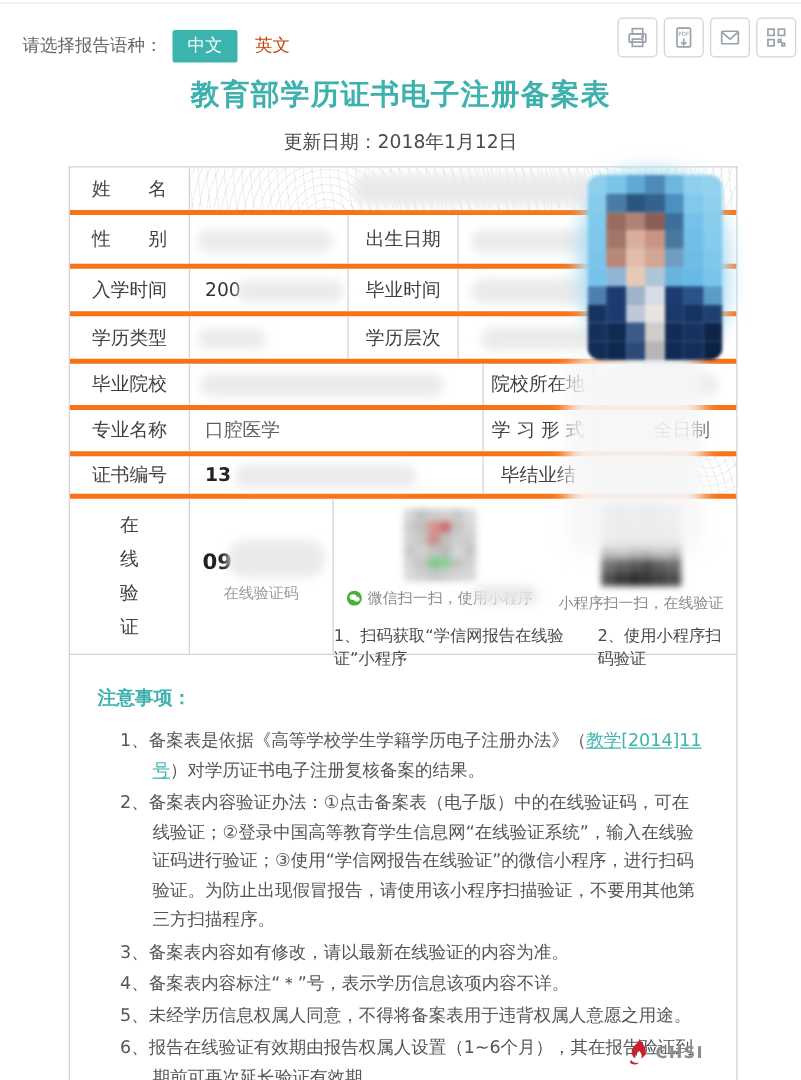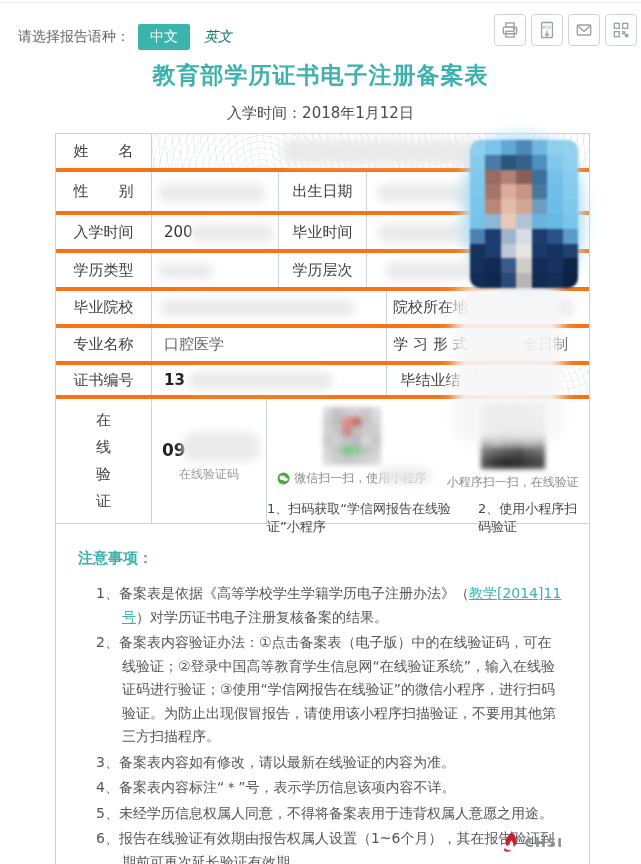--- a/index.html
+++ b/index.html
@@ -6,21 +6,21 @@
   body{
     width:641px;height:864px;position:relative;overflow:hidden;
     background:#ffffff;color:#555;
     font-family:"DejaVu Sans","Liberation Sans",sans-serif;
   }
   .topline{position:absolute;top:2px;left:0;width:641px;height:1px;background:#e7e7e7;}
   
   .langbar{position:absolute;top:24px;left:18px;display:flex;align-items:center;font-size:14px;color:#666;}
   .lang-btn{margin-left:8px;padding:4px 12px;font-size:14px;border-radius:2px;cursor:pointer;}
   .lang-zh{background:#3cb4ae;color:#fff;}
-  .lang-en{color:#0f766e;padding:4px 6px;font-style:italic;}
+  .lang-en{color:#c2410c;padding:4px 6px;}
   .iconbar{position:absolute;top:14px;right:4px;display:flex;gap:5px;}
   .icon-btn{width:30px;height:30px;border:1px solid #d0d4d8;border-radius:4px;background:#fff;
     display:flex;align-items:center;justify-content:center;cursor:pointer;}
   .icon-btn svg{stroke:#9aa1a8;fill:none;stroke-width:1.6;}
   .title{position:absolute;top:60px;left:0;width:641px;text-align:center;
     font-size:23px;font-weight:bold;color:#3db1ad;letter-spacing:1px;}
   .update{position:absolute;top:104px;left:0;width:641px;text-align:center;font-size:15px;color:#4a4a4a;}
   
   .card{position:absolute;left:55px;top:133px;width:535px;height:731px;
     border:1px solid #ccd3d9;border-bottom:none;box-sizing:border-box;background:#fff;}
@@ -106,21 +106,21 @@
       <rect x="4" y="4" width="6" height="6"></rect>
         <rect x="14" y="4" width="6" height="6"></rect>
       <rect x="4" y="14" width="6" height="6"></rect>
         <rect x="14" y="14" width="2.5" height="2.5"></rect>
       <rect x="17.5" y="17.5" width="2.5" height="2.5"></rect>
     </svg>
   </div>
 </div>
 
 <div class="title">教育部学历证书电子注册备案表</div>
-<div class="update">入学时间：2018年1月12日</div>
+<div class="update">更新日期：2018年1月12日</div>
 
 <div class="card">
 
   <div class="trow h38">
     <div class="cell lab">姓　　名</div>
     <div class="cell val guilloche">
       <div class="blur" style="left:130px;top:6px;width:200px;height:24px;"></div>
     </div>
   </div>
 

